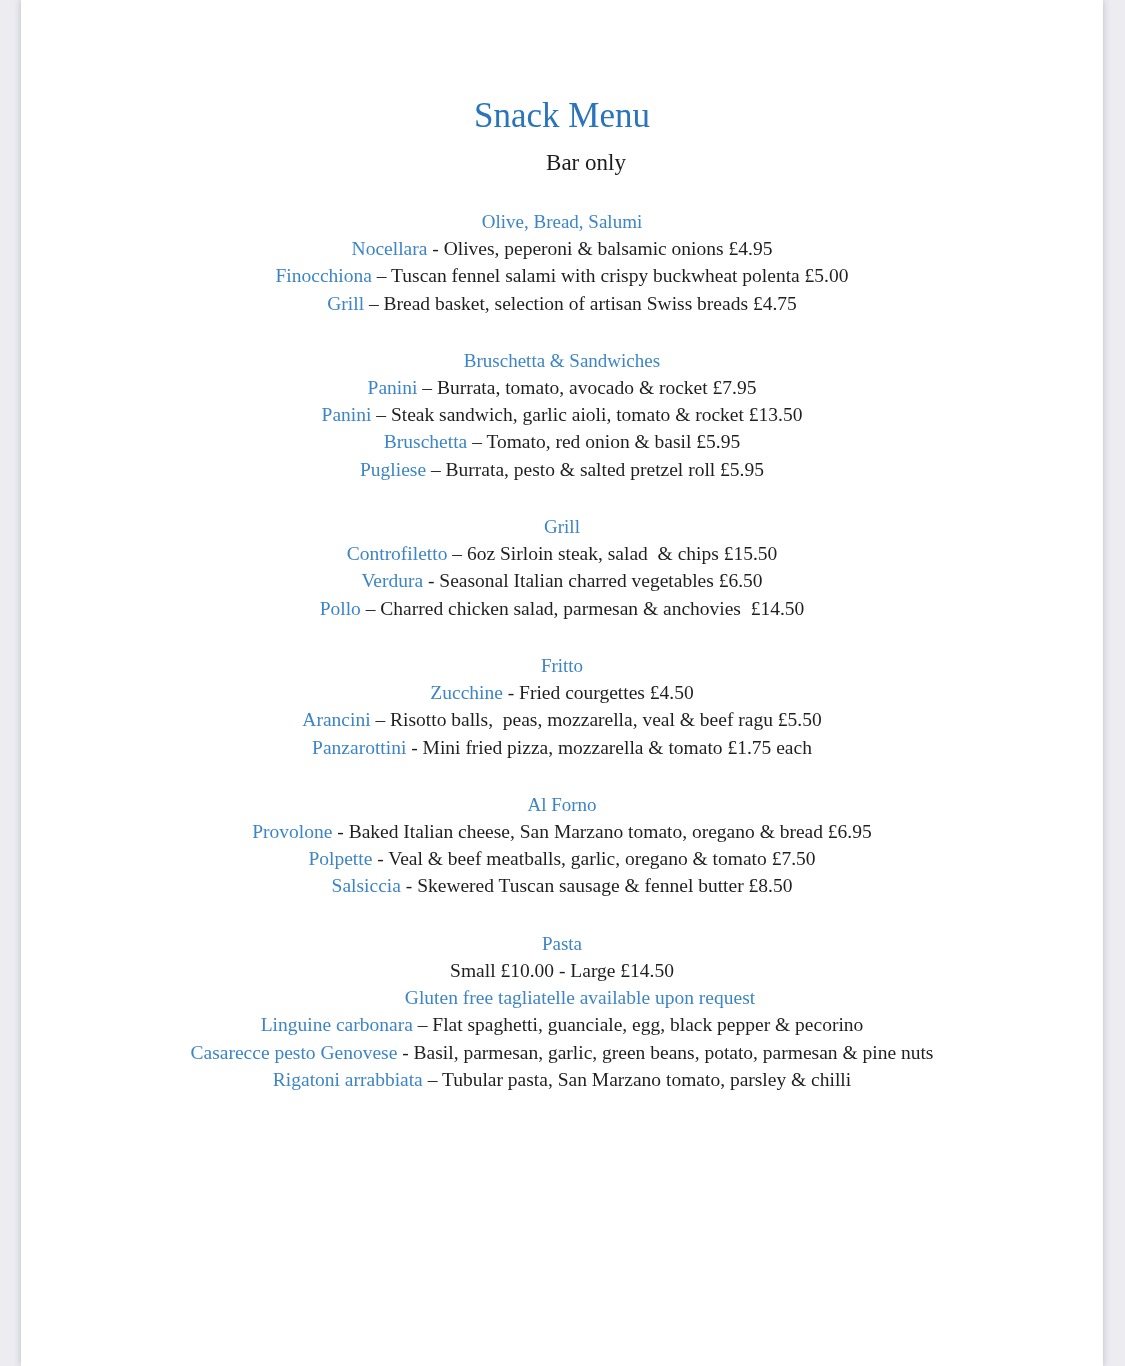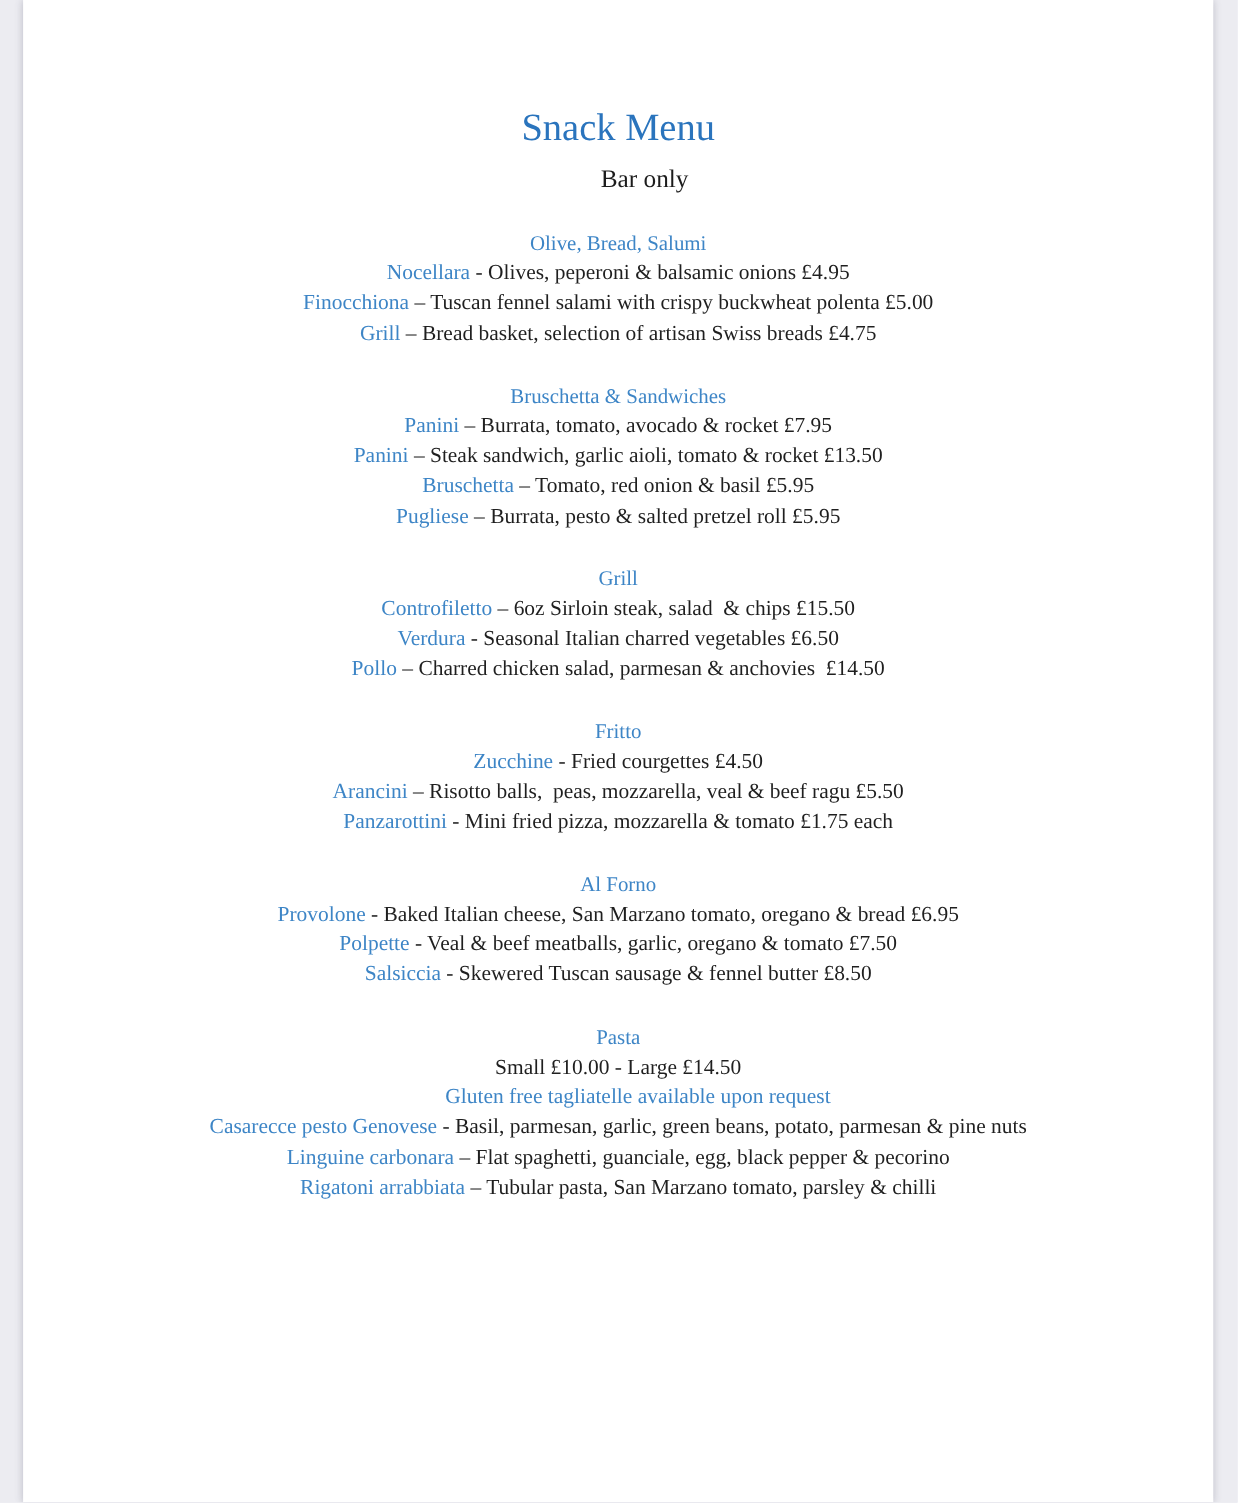--- a/index.html
+++ b/index.html
@@ -99,19 +99,19 @@
         <section class="menu-section">
           <div class="section-heading">Al Forno</div>
           <div class="menu-line"><span class="item-name">Provolone</span><span class="item-sep"> - </span><span class="item-desc">Baked Italian cheese, San Marzano tomato, oregano &amp; bread £6.95</span></div>
           <div class="menu-line"><span class="item-name">Polpette</span><span class="item-sep"> - </span><span class="item-desc">Veal &amp; beef meatballs, garlic, oregano &amp; tomato £7.50</span></div>
           <div class="menu-line"><span class="item-name">Salsiccia</span><span class="item-sep"> - </span><span class="item-desc">Skewered Tuscan sausage &amp; fennel butter £8.50</span></div>
         </section>
         <section class="menu-section">
           <div class="section-heading">Pasta</div>
           <div class="menu-line dark-line">Small £10.00 - Large £14.50</div>
           <div class="menu-line blue-line">Gluten free tagliatelle available upon request</div>
+          <div class="menu-line"><span class="item-name">Linguine carbonara</span><span class="item-sep"> – </span><span class="item-desc">Flat spaghetti, guanciale, egg, black pepper &amp; pecorino</span></div>
           <div class="menu-line"><span class="item-name">Casarecce pesto Genovese</span><span class="item-sep"> - </span><span class="item-desc">Basil, parmesan, garlic, green beans, potato, parmesan &amp; pine nuts</span></div>
-          <div class="menu-line"><span class="item-name">Linguine carbonara</span><span class="item-sep"> – </span><span class="item-desc">Flat spaghetti, guanciale, egg, black pepper &amp; pecorino</span></div>
           <div class="menu-line"><span class="item-name">Rigatoni arrabbiata</span><span class="item-sep"> – </span><span class="item-desc">Tubular pasta, San Marzano tomato, parsley &amp; chilli</span></div>
         </section>
       </div>
   </div>
 </div>
 
 </body></html>

